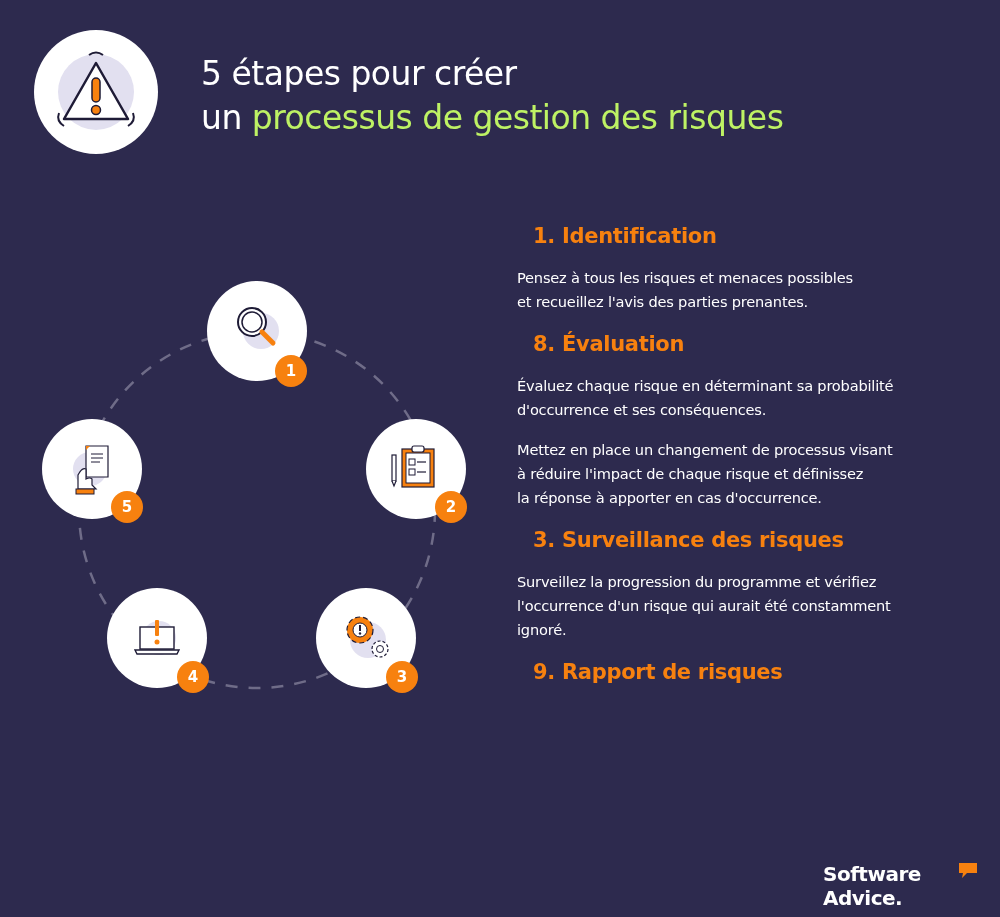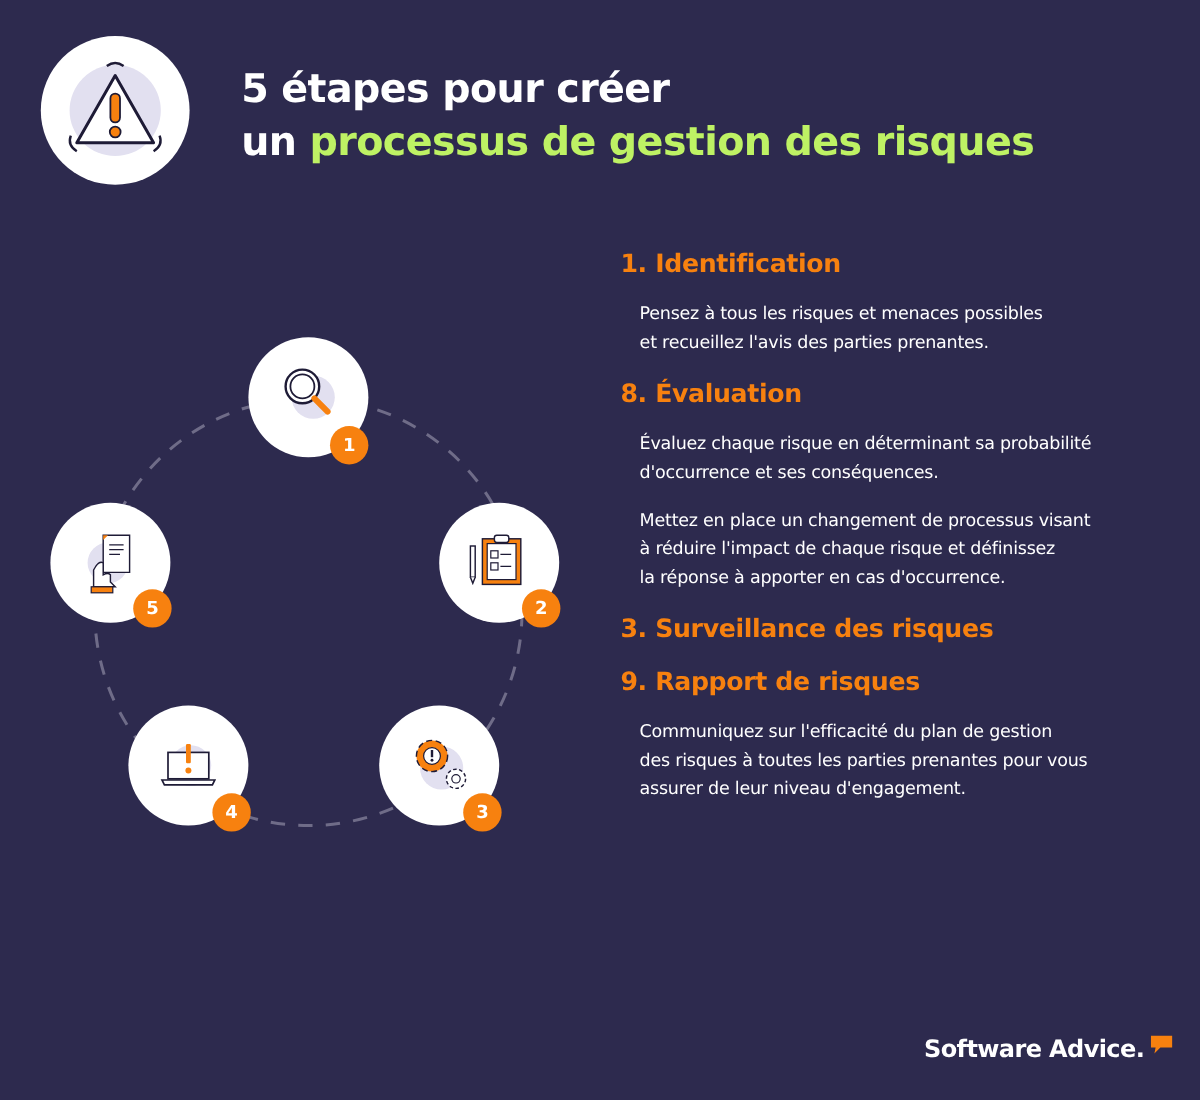--- a/index.html
+++ b/index.html
@@ -1,29 +1,29 @@
 <!DOCTYPE html>
 <html><head>
 <meta charset="utf-8">
 <style>
   html,body{margin:0;padding:0;}
   body{width:1000px;height:917px;background:#2d2a4e;position:relative;overflow:hidden;font-family:"DejaVu Sans","Liberation Sans",sans-serif;}
   .hdr-icon{position:absolute;left:34px;top:30px;width:124px;height:124px;border-radius:50%;background:#fff;}
   .hdr-icon svg{position:absolute;left:0;top:0;}
-  .title{position:absolute;left:201px;top:52px;font-weight:bold;font-size:33px;line-height:44px;color:#fff;letter-spacing:-0.5px;}
+  .title{position:absolute;left:201px;top:52px;font-weight:normal;font-size:33px;line-height:44px;color:#fff;letter-spacing:-0.5px;}
   .title .hl{color:#bef264;}
   .ring{position:absolute;left:0;top:0;}
   .node{position:absolute;width:100px;height:100px;border-radius:50%;background:#fff;}
   .node svg{position:absolute;left:0;top:0;}
   .badge{position:absolute;width:32px;height:32px;border-radius:50%;background:#f7810f;color:#fff;font-weight:bold;font-size:15px;text-align:center;line-height:32px;}
   .steps{position:absolute;left:517px;top:206px;width:440px;}
   .step{margin-bottom:16px;}
-  .step h3{margin:0;color:#f7810f;font-weight:bold;font-size:21px;line-height:28px;letter-spacing:-0.3px;}
-  .step p{margin:16px;color:#fff;font-size:14.6px;line-height:24px;white-space:pre-line;letter-spacing:-0.2px;}
-  .logo{position:absolute;left:770px;top:862px;color:#fff;font-weight:bold;font-size:20px;letter-spacing:-0.5px;}
+  .step h3{margin:16px;color:#f7810f;font-weight:bold;font-size:21px;line-height:28px;letter-spacing:-0.3px;}
+  .step p{margin:0;color:#fff;font-size:14.6px;line-height:24px;white-space:pre-line;letter-spacing:-0.2px;}
+  .logo{position:absolute;left:823px;top:862px;color:#fff;font-weight:bold;font-size:20px;letter-spacing:-0.5px;}
   .logo-mark{position:absolute;left:959px;top:863px;}
 </style>
 </head>
 <body>
 
 <div class="hdr-icon">
   <svg width="124" height="124" viewBox="0 0 124 124">
     <circle cx="62" cy="62" r="38" fill="#e2e0f0"></circle>
     <path d="M62 33 L94 89 L30 89 Z" fill="#fff" stroke="#1e1b36" stroke-width="2.5" stroke-linejoin="round"></path>
     <rect x="58" y="48" width="8" height="24" rx="4" fill="#f7810f" stroke="#1e1b36" stroke-width="1.5"></rect>
@@ -118,25 +118,25 @@
     <p>Évaluez chaque risque en déterminant sa probabilité
 d'occurrence et ses conséquences.</p>
   </div>
   <div class="step">
     <p>Mettez en place un changement de processus visant
 à réduire l'impact de chaque risque et définissez
 la réponse à apporter en cas d'occurrence.</p>
   </div>
   <div class="step">
     <h3>3. Surveillance des risques</h3>
+    <p>Surveillez la progression du programme et vérifiez
+l'occurrence d'un risque qui aurait été constamment
+ignoré.</p>
   </div>
   <div class="step">
     <h3>9. Rapport de risques</h3>
-    <p>Communiquez sur l'efficacité du plan de gestion
-des risques à toutes les parties prenantes pour vous
-assurer de leur niveau d'engagement.</p>
   </div>
 </div>
 
 <div class="logo">Software Advice.</div>
 <svg class="logo-mark" width="18" height="16" viewBox="0 0 18 16">
   <path d="M0 0 L18 0 L18 10 L8 10 L3 15 L4 10 L0 10 Z" fill="#f7810f"></path>
 </svg>
 
 </body></html>

